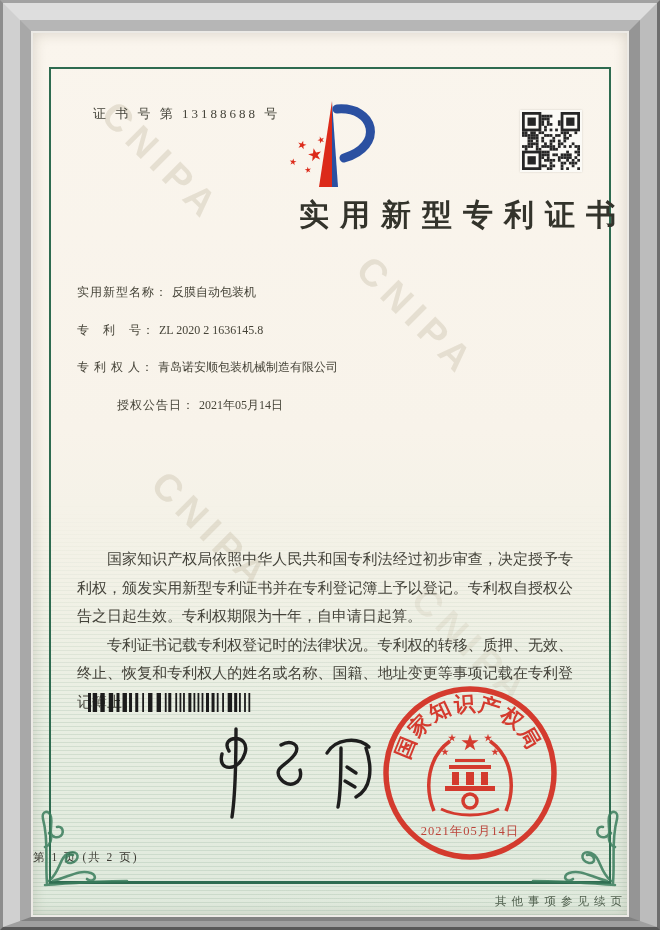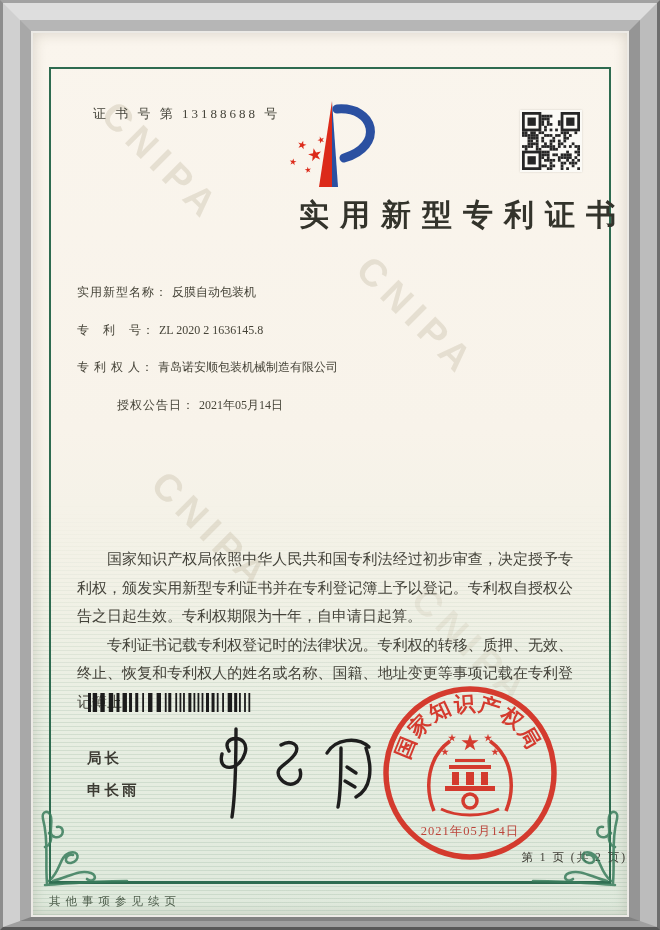--- a/index.html
+++ b/index.html
@@ -53,28 +53,28 @@
   .paras p{margin:0;text-indent:2em;}
 
   .barcode{position:absolute;left:54px;top:660px;width:172px;height:19px;}
 
   .signer{position:absolute;left:54px;top:716px;font-size:14.5px;color:#3c3b33;letter-spacing:3px;}
   .signer div{margin-bottom:13px;font-weight:bold;}
   .signature{position:absolute;left:156px;top:688px;width:215px;height:120px;}
 
   .seal{position:absolute;left:346px;top:650px;width:182px;height:182px;}
 
-  .page-info{position:absolute;left:0;right:0;top:817px;text-align:right;font-size:11.5px;
+  .page-info{position:absolute;left:0;right:0;top:817px;text-align:left;font-size:11.5px;
     letter-spacing:2px;color:#3c3b33;}
 
   .flourish{position:absolute;width:92px;height:86px;bottom:28px;}
   .flourish.left{left:6px;}
   .flourish.right{right:6px;transform:scaleX(-1);}
 
-  .continuation{position:absolute;left:16px;right:0;bottom:6px;text-align:left;font-size:11.5px;
+  .continuation{position:absolute;left:6px;right:0;bottom:6px;text-align:right;font-size:11.5px;
     letter-spacing:5px;color:#51614f;}
 </style>
 </head>
 <body>
 
 <div class="stage">
   <div class="f1"></div>
   <div class="f2"></div>
   <div class="f3"></div>
   <div class="f4"></div>
@@ -301,24 +301,20 @@
         <rect x="124.54204234003186" y="0" width="3" height="19" fill="#1c1c1c"></rect>
         <rect x="129.7769090071213" y="0" width="1.8" height="19" fill="#1c1c1c"></rect>
         <rect x="135.17188260200055" y="0" width="1.8" height="19" fill="#1c1c1c"></rect>
         <rect x="140.69394661751295" y="0" width="4.4" height="19" fill="#1c1c1c"></rect>
         <rect x="147.16342313278628" y="0" width="3" height="19" fill="#1c1c1c"></rect>
         <rect x="152.01417973042197" y="0" width="1.8" height="19" fill="#1c1c1c"></rect>
         <rect x="157.09510915358325" y="0" width="1.8" height="19" fill="#1c1c1c"></rect>
         <rect x="161.42949221256634" y="0" width="1.8" height="19" fill="#1c1c1c"></rect>
       </svg>
 
-    <div class="signer">
-      <div>局长</div>
-      <div>申长雨</div>
-    </div>
 
     <svg class="signature" viewBox="0 0 215 120">
       <g fill="none" stroke="#1e1e1e" stroke-width="3.4" stroke-linecap="round">
         <path d="M40,30 C30,14 62,12 56,32 C51,50 28,52 33,33"></path>
         <path d="M47,8 C47,38 46,76 43,96"></path>
         <path d="M92,24 C102,18 112,24 106,33 C98,45 84,46 91,57 C99,69 115,62 111,49"></path>
         <path d="M138,32 C146,18 168,15 180,26"></path>
         <path d="M152,27 C152,50 152,72 149,86"></path>
         <path d="M177,27 C184,48 182,68 167,76"></path>
         <path d="M158,46 L167,52"></path>

